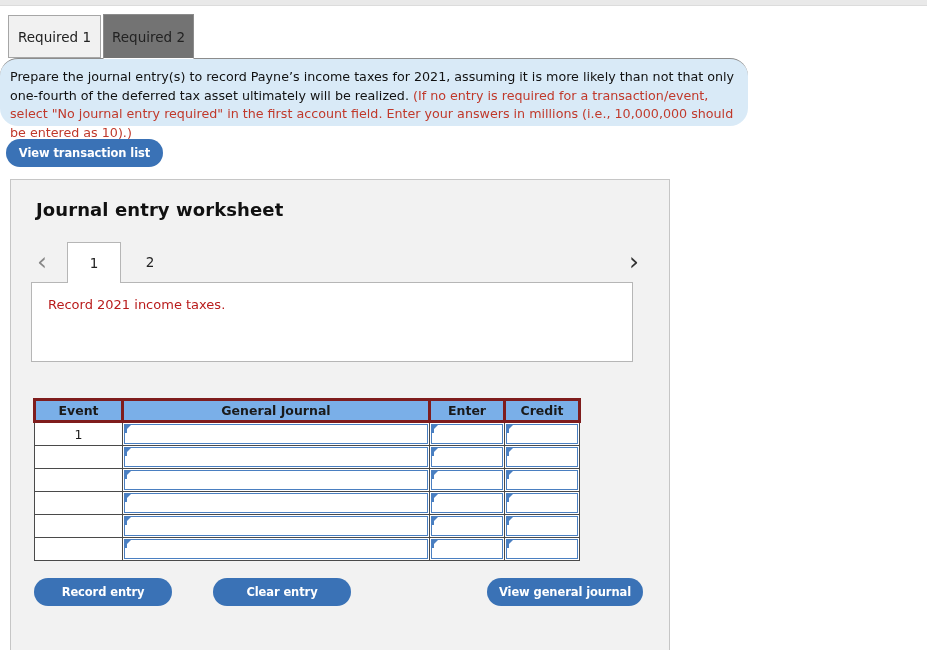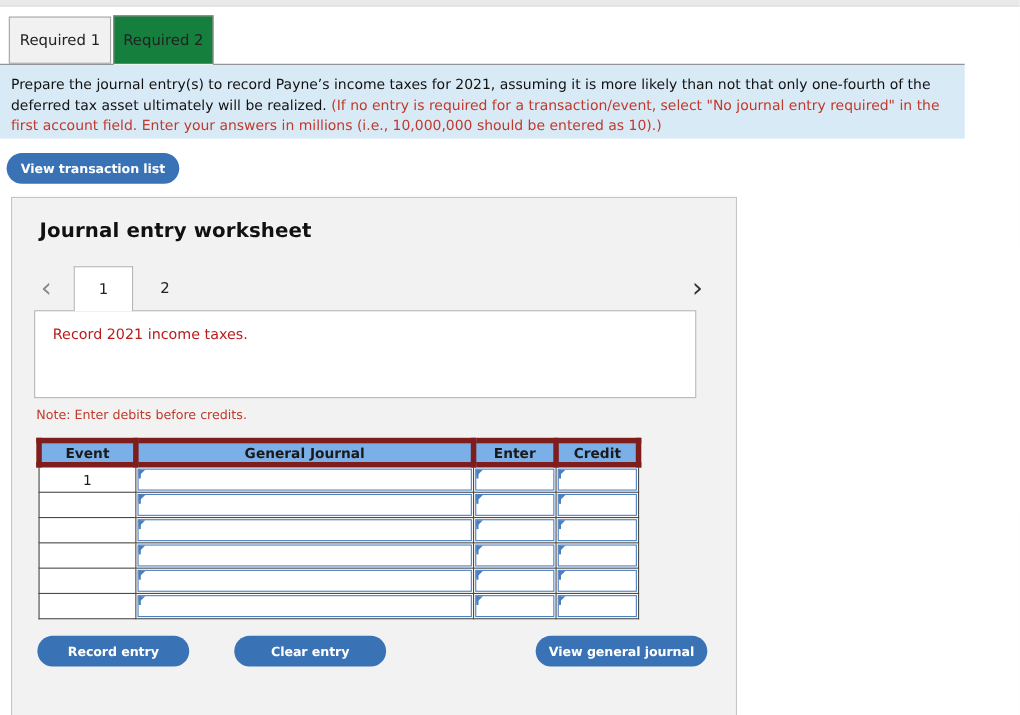--- a/index.html
+++ b/index.html
@@ -31,37 +31,38 @@
     background: #f1f1f1;
     font-size: 13.5px;
     color: #222222;
     display: flex; align-items: center; justify-content: center;
     cursor: pointer;
     user-select: none;
   }
   .tab.inactive { left: 8px; width: 93px; top: 8px; height: 43px; border-color: #a6a6a6; }
   .tab.active {
     left: 103px; width: 91px;
-    background: #15803d;
+    background: #737373;
     border: 1px solid #8c8c8c;
     border-bottom: 1px solid #ffffff;
     top: 7px; height: 45px;
     z-index: 3;
   }
 
   
   .instructions {
     position: absolute; left: 0; top: 58px;
-    width: 877px; height: 68px;
+    width: 748px; height: 68px;
     background: #d9eaf7;
     border-top: 1px solid #8c8c8c;
     padding: 9px 12px 0 10px;
     font-size: 12.7px;
     line-height: 18.5px;
     color: #111111;
+    border-radius: 18px;
   }
   .instructions .red { color: #c0392b; }
 
   
   .btn {
     background: #3a72b6;
     color: #ffffff;
     border: none;
     border-radius: 14px;
     font-family: "DejaVu Sans", "Liberation Sans", sans-serif;
@@ -143,21 +144,21 @@
   }
 
   
   .jtable {
     position: absolute; left: 22px; top: 218px;
     border-collapse: collapse;
     table-layout: fixed;
   }
   .jtable th {
     background: #7aafe8;
-    border: 5px solid #7f1d1d;
+    border: 3px solid #7f1d1d;
     font-size: 12.5px;
     font-weight: bold;
     color: #1a1a1a;
     height: 22px;
     padding: 0;
     text-align: center;
   }
   .jtable td {
     border: 1px solid #4a4a4a;
     background: #ffffff;
@@ -242,21 +243,20 @@
     <div class="ptab idle">
       <span>2</span>
     </div>
     <div class="chev chev-right">›</div>
   </div>
 
   <div class="descbox">
     <span>Record 2021 income taxes.</span>
   </div>
 
-  <div class="note">Note: Enter debits before credits.</div>
 
   <table class="jtable">
     <thead>
       <tr>
         <th class="col-event">Event</th>
         <th class="col-journal">General Journal</th>
         <th class="col-debit">Enter</th>
         <th class="col-credit">Credit</th>
       </tr>
     </thead>

